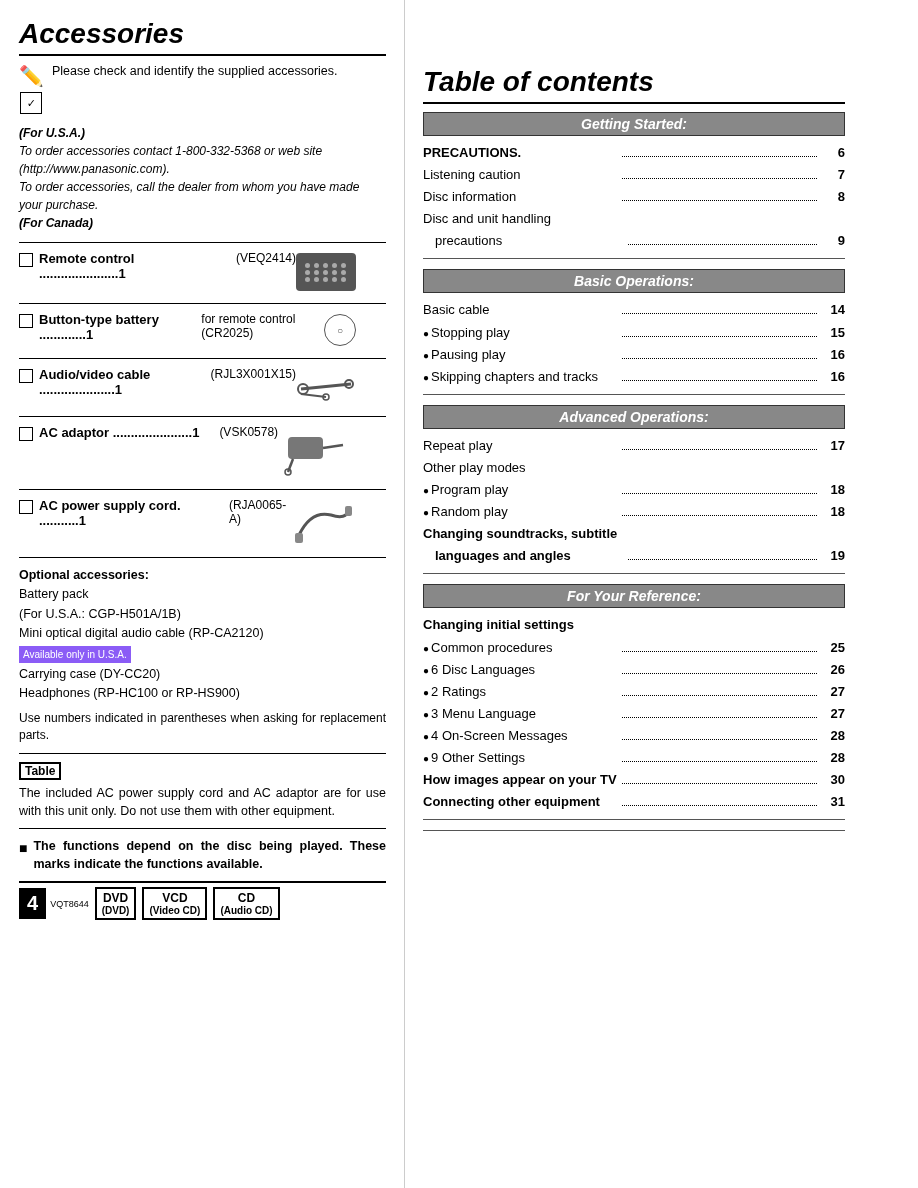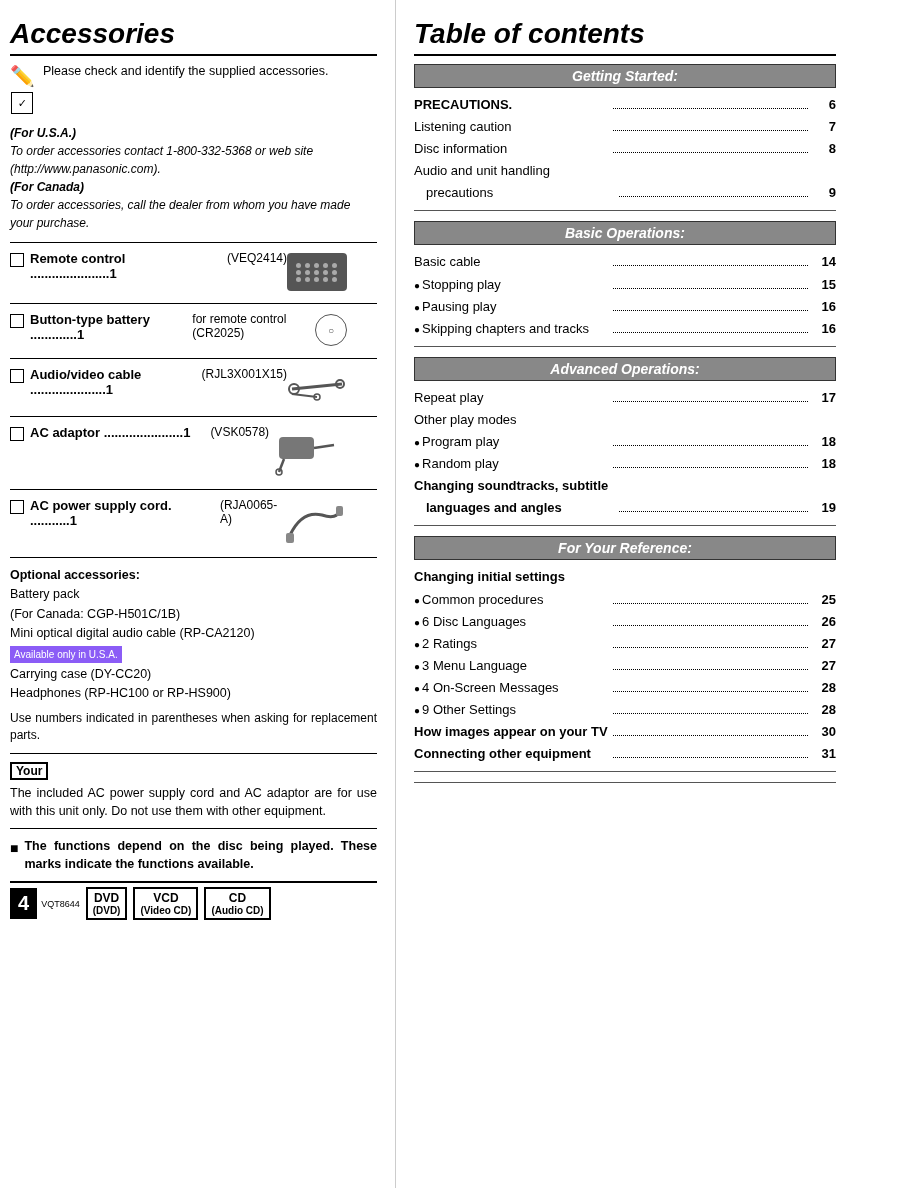--- a/index.html
+++ b/index.html
@@ -10,20 +10,21 @@
       font-family: Arial, Helvetica, sans-serif;
       font-size: 13px;
       color: #000;
       display: flex;
       flex-direction: row;
     }
     .left-col {
       width: 396px;
       padding: 18px 18px 10px 10px;
       border-right: 1px solid #ccc;
+      margin-left: 9px;
     }
     .right-col {
       width: 458px;
       padding: 18px 18px 10px 18px;
     }
 
     
     .accessories-title {
       font-size: 28px;
       font-weight: bold;
@@ -267,42 +268,42 @@
     .toc-dots {
       flex: 1;
       border-bottom: 1px dotted #000;
       margin: 0 4px 4px 4px;
     }
     .toc-rule {
       border: none;
       border-top: 1.5px solid #555;
       margin: 6px 0 8px 0;
     }
-    .right-col { position: relative; }
+    .right-col { position: relative; margin-top: 48px; }
   </style>
 </head>
 <body>
 
 <div class="left-col">
   <div class="accessories-title">Accessories</div>
   <hr class="section-rule">
 
   <div class="accessories-intro">
     <div style="display:flex;flex-direction:column;align-items:center;gap:2px;">
       <span style="font-size:20px;">✏️</span>
       <div class="checkbox-icon">✓</div>
     </div>
     <div class="intro-text">Please check and identify the supplied accessories.</div>
   </div>
 
   <div class="order-info">
     <div><span class="bold">(For U.S.A.)</span></div>
     <div>To order accessories contact 1-800-332-5368 or web site (http://www.panasonic.com).</div>
+    <div>To order accessories, call the dealer from whom you have made your purchase.</div>
     <div><span class="bold">(For Canada)</span></div>
-    <div>To order accessories, call the dealer from whom you have made your purchase.</div>
   </div>
 
   <hr class="acc-rule">
 
   
   <div class="accessory-item">
     <div class="acc-row">
       <div class="acc-checkbox"></div>
       <div class="acc-label">
         <span>Remote control</span><span> ......................</span><span>1</span>
@@ -405,30 +406,30 @@
         <rect x="54" y="6" width="7" height="10" rx="2" fill="#888"></rect>
       </svg>
     </div>
   </div>
   <hr class="acc-rule">
 
   
   <div class="optional-section">
     <div class="bold">Optional accessories:</div>
     <div>Battery pack</div>
-    <div>(For Canada:  CGP-H501C/1B)</div>
+    <div>(For U.S.A.:  CGP-H501A/1B)</div>
     <div>Mini optical digital audio cable (RP-CA2120)</div>
     <div class="available-badge">Available only in U.S.A.</div>
     <div>Carrying case (DY-CC20)</div>
     <div>Headphones (RP-HC100 or RP-HS900)</div>
   </div>
 
   <div class="replacement-text">Use numbers indicated in parentheses when asking for replacement parts.</div>
   <hr class="acc-rule">
-  <div class="note-box">Your</div>
+  <div class="note-box">Table</div>
   <div class="note-text">The included AC power supply cord and AC adaptor are for use with this unit only. Do not use them with other equipment.</div>
   <hr class="acc-rule">
 
   <div class="functions-note">
     <span class="square-bullet">■</span>
     <span>The functions depend on the disc being played. These marks indicate the functions available.</span>
   </div>
 
   <div class="bottom-bar">
     <div class="page-num-box">4</div>
@@ -464,21 +465,21 @@
           <span class="entry-label">Listening caution</span>
           <span class="toc-dots"></span>
           <span class="entry-page">7</span>
         </div>
         <div class="toc-entry">
           <span class="entry-label">Disc information</span>
           <span class="toc-dots"></span>
           <span class="entry-page">8</span>
         </div>
         <div class="toc-entry">
-          <span class="entry-label">Audio and unit handling</span>
+          <span class="entry-label">Disc and unit handling</span>
         </div>
         <div class="toc-entry indent-entry">
           <span class="entry-label">precautions</span>
           <span class="toc-dots"></span>
           <span class="entry-page">9</span>
         </div>
         <hr class="toc-rule">
       </div>
       <div class="toc-section">
         <div class="toc-header">Basic Operations:</div>

